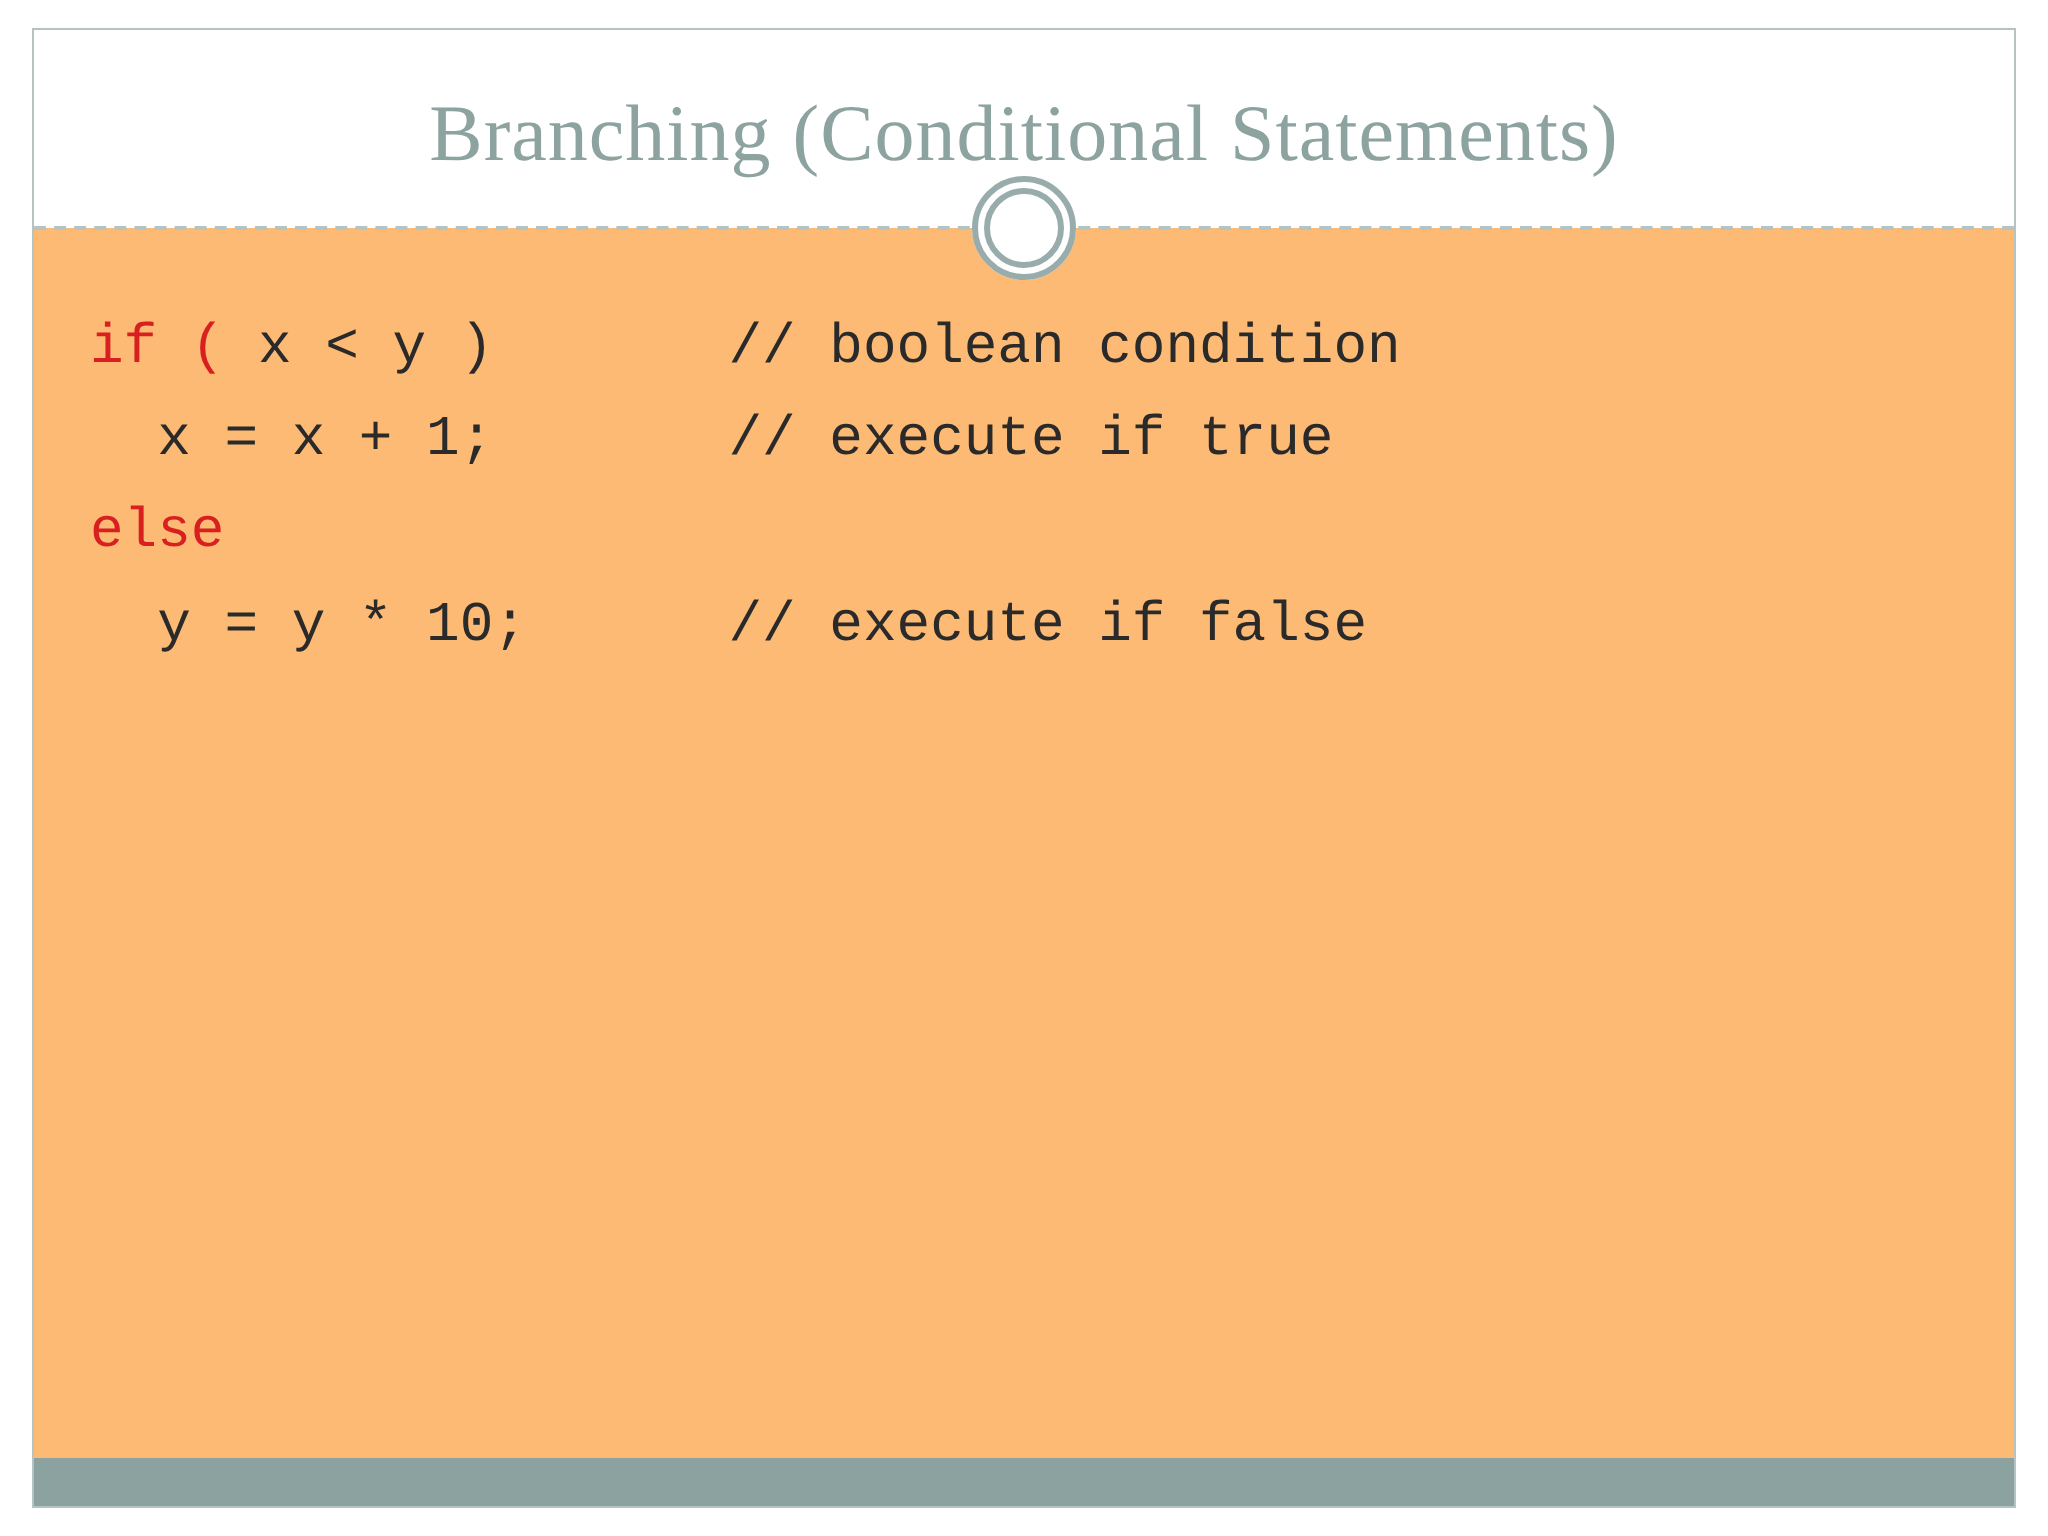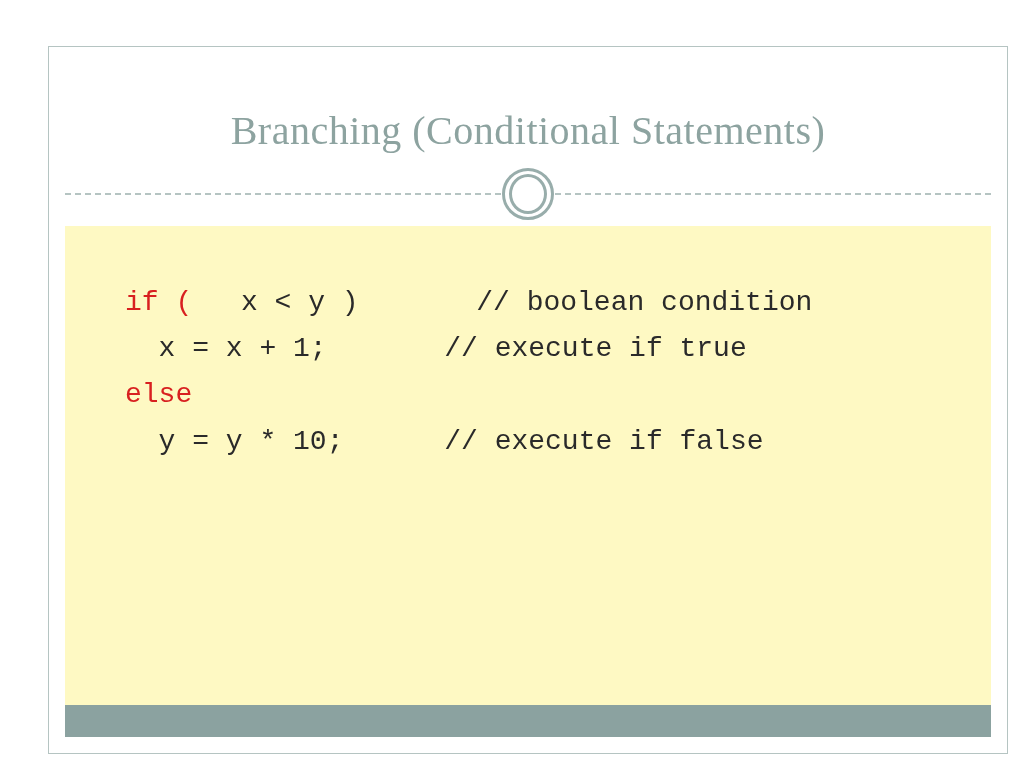--- a/index.html
+++ b/index.html
@@ -1,17 +1,17 @@
 <!DOCTYPE html>
 <html><head>
   <meta charset="utf-8">
   <style>
     * {
       margin: 0;
-      padding: 16px;
+      padding: 0;
       box-sizing: border-box;
     }
     body {
       width: 1024px;
       height: 768px;
       background: #ffffff;
       font-family: Georgia, 'Times New Roman', serif;
       overflow: hidden;
     }
     .slide-container {
@@ -78,21 +78,21 @@
     }
     .circle-inner {
       width: 40px;
       height: 40px;
       border: 3px solid #98adab;
       border-radius: 50%;
       background: #ffffff;
     }
     .content-area {
       flex: 1;
-      background: #fef9c3;
+      background: #fdba74;
       padding: 38px 28px 20px 28px;
       position: relative;
     }
     .code-block {
       font-family: 'Courier New', Courier, monospace;
       font-size: 28px;
       line-height: 1.65;
       color: #2a2a2a;
       white-space: pre;
     }

